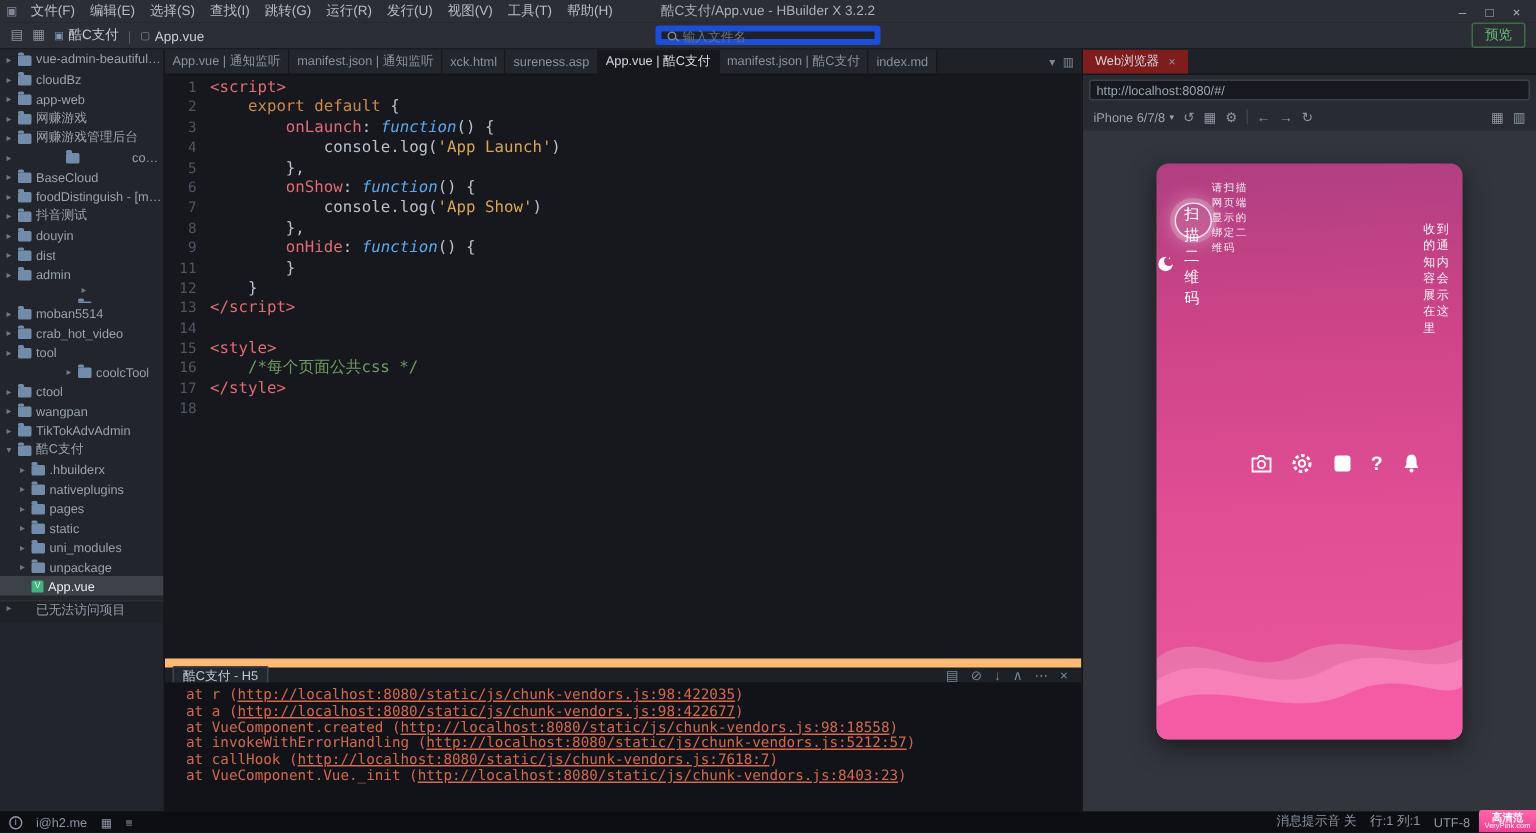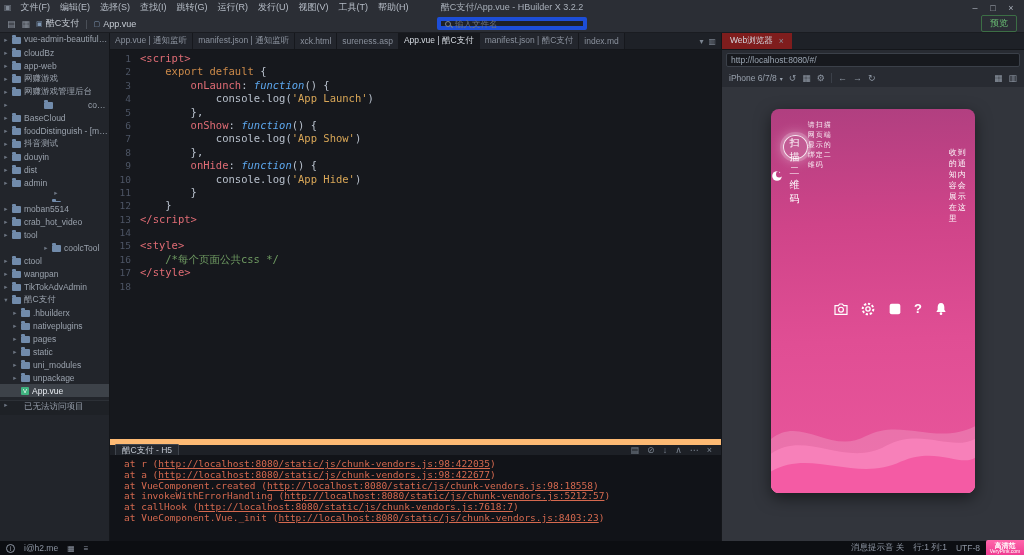--- a/index.html
+++ b/index.html
@@ -349,24 +349,20 @@
               <span class="ln">7</span>
               <span class="lt"><span class="tk-pl">            console.log(</span><span class="tk-str">'App Show'</span><span class="tk-pl">)</span></span>
             </div>
             <div class="cl">
               <span class="ln">8</span>
               <span class="lt"><span class="tk-pl">        },</span></span>
             </div>
             <div class="cl">
               <span class="ln">9</span>
               <span class="lt"><span class="tk-pl">        </span><span class="tk-prop">onHide</span><span class="tk-pl">: </span><span class="tk-fn">function</span><span class="tk-pl">() {</span></span>
-            </div>
-            <div class="cl">
-              <span class="ln">10</span>
-              <span class="lt"><span class="tk-pl">            console.log(</span><span class="tk-str">'App Hide'</span><span class="tk-pl">)</span></span>
             </div>
             <div class="cl">
               <span class="ln">11</span>
               <span class="lt"><span class="tk-pl">        }</span></span>
             </div>
             <div class="cl">
               <span class="ln">12</span>
               <span class="lt"><span class="tk-pl">    }</span></span>
             </div>
             <div class="cl">

